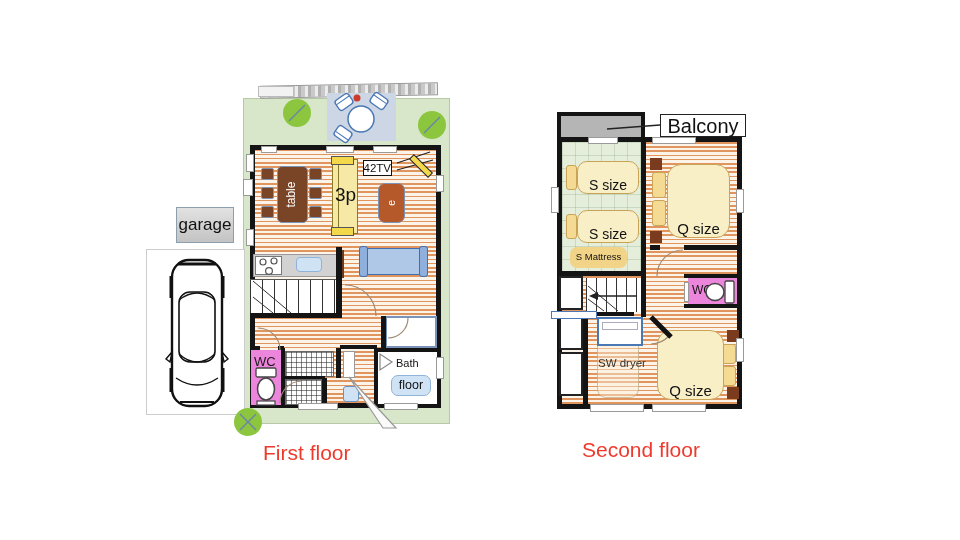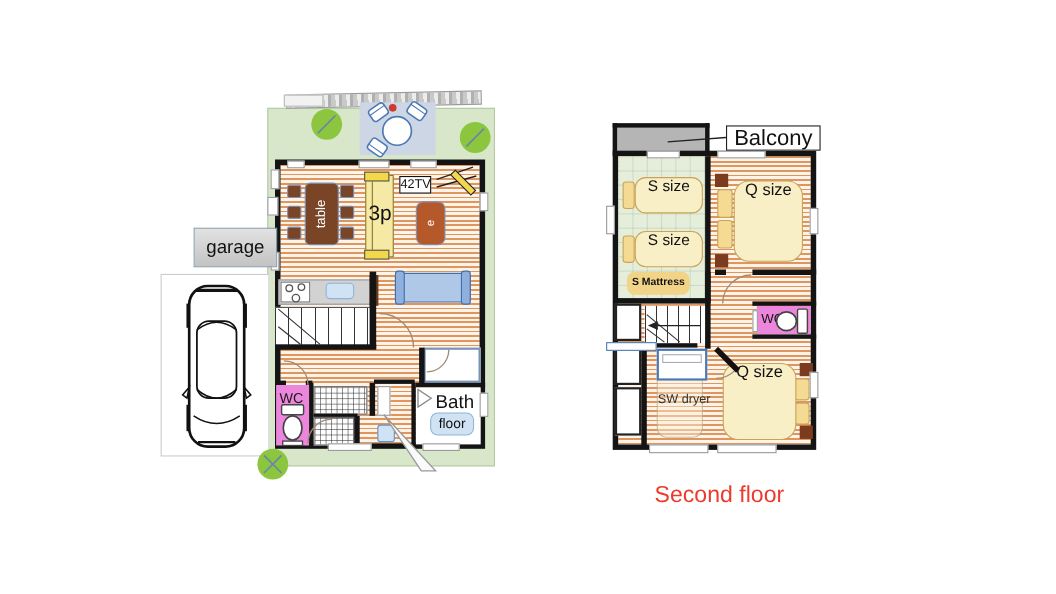--- a/index.html
+++ b/index.html
@@ -7,21 +7,21 @@
   html,body{margin:0;padding:0}
   body{width:960px;height:540px;background:#fff;font-family:"Liberation Sans",sans-serif;position:relative;overflow:hidden}
   #stage{position:absolute;left:0;top:0;width:960px;height:540px}
   .abs{position:absolute}
   .stripes{background:repeating-linear-gradient(0deg,var(--floor_stripe) 0 1.6px,#fcf4e9 1.6px 4.2px)}
   .wall{position:absolute;background:var(--wall)}
   .win{position:absolute;background:#fff;border:1px solid #9a9a9a}
   .lbl{position:absolute;color:#111;white-space:nowrap;line-height:1.1}
   .grid5{background-color:#fdfdfd;background-image:linear-gradient(rgba(40,40,40,.55) 1px,transparent 1px),linear-gradient(90deg,rgba(40,40,40,.55) 1px,transparent 1px);background-size:5px 5px}
   .greenroom{background-color:#e4eedb;background-image:linear-gradient(rgba(100,130,90,.20) 1px,transparent 1px),linear-gradient(90deg,rgba(100,130,90,.20) 1px,transparent 1px);background-size:13px 13px}
-  .bed{position:absolute;background:var(--bed_fill);border:1.5px solid var(--bed_border);border-radius:10px;display:flex;align-items:flex-start;justify-content:center}
+  .bed{position:absolute;background:var(--bed_fill);border:1.5px solid var(--bed_border);border-radius:10px;display:flex;align-items:flex-end;justify-content:center}
   .pillow{position:absolute;background:#f4da92;border:1.2px solid var(--bed_border);border-radius:3px}
   .bedcorner{position:absolute;background:#7a3b1e}
   .caption{position:absolute;font-size:21px;font-weight:500;color:var(--red_caption)}
   .steps-v{background-color:#fff;background-image:repeating-linear-gradient(90deg,#333 0 1px,transparent 1px 12px)}
   .steps-v2{background-color:#fff;background-image:repeating-linear-gradient(90deg,#333 0 1px,transparent 1px 10px)}
   .closet{position:absolute;background:#fff;border:2px solid #222}
   svg{position:absolute;left:0;top:0}
   .treefill{fill:var(--tree_green)}
 </style>
 </head>
@@ -71,21 +71,21 @@
 
     <div class="abs" style="left:251px;top:350px;width:30px;height:55px;background:var(--pink_wc)"></div>
     <div class="lbl" style="left:254px;top:355px;font-size:13px;color:#1a1a1a">WC</div>
 
     <div class="abs grid5" style="left:285px;top:351px;width:49px;height:26px;border:1px solid #666"></div>
     <div class="abs grid5" style="left:285px;top:379px;width:37px;height:26px;border:1px solid #666"></div>
 
     <div class="abs" style="left:385px;top:316px;width:52px;height:32px;background:#fff;border:2px solid #7a93b8"></div>
 
     <div class="abs" style="left:378px;top:352px;width:59px;height:52px;background:#fff"></div>
-    <div class="lbl" style="left:396px;top:357px;font-size:17px">Bath</div>
+    <div class="lbl" style="left:396px;top:357px;font-size:11px">Bath</div>
     <div class="abs" style="left:391px;top:375px;width:40px;height:21px;background:#cfe3f5;border:1.5px solid #8fb3d9;border-radius:7px;display:flex;align-items:center;justify-content:center">
       <span class="lbl" style="position:static;font-size:12.5px">floor</span>
     </div>
 
     <div class="abs" style="left:343px;top:351px;width:12px;height:27px;background:#fff;border:1px solid #999"></div>
     <div class="abs" style="left:343px;top:386px;width:16px;height:16px;background:#cfe3f5;border:1px solid #6a92c0;border-radius:3px"></div>
 
     <div class="wall" style="left:336px;top:247px;width:6px;height:70px"></div>
     <div class="wall" style="left:250px;top:313px;width:92px;height:5px"></div>
     <div class="wall" style="left:381px;top:316px;width:5px;height:34px"></div>
@@ -103,50 +103,51 @@
     <div class="win" style="left:326px;top:146px;width:28px;height:7px"></div>
     <div class="win" style="left:373px;top:146px;width:24px;height:7px"></div>
     <div class="win" style="left:246px;top:154px;width:8px;height:18px"></div>
     <div class="win" style="left:243px;top:179px;width:10px;height:17px"></div>
     <div class="win" style="left:246px;top:229px;width:8px;height:17px"></div>
     <div class="win" style="left:436px;top:175px;width:8px;height:17px"></div>
     <div class="win" style="left:436px;top:357px;width:8px;height:22px"></div>
     <div class="win" style="left:298px;top:403px;width:40px;height:7px"></div>
     <div class="win" style="left:384px;top:403px;width:34px;height:7px"></div>
 
-    <div class="abs" style="left:363px;top:160px;width:29px;height:16px;background:#fff;border:1.5px solid #111;display:flex;align-items:center;justify-content:flex-start">
+    <div class="abs" style="left:363px;top:160px;width:29px;height:16px;background:#fff;border:1.5px solid #111;display:flex;align-items:center;justify-content:flex-end">
       <span class="lbl" style="position:static;font-size:11.5px">42TV</span>
     </div>
 
-    <div class="abs" style="left:176px;top:207px;width:76px;height:36px;background:linear-gradient(#e2e2e2,#c3c3c3);border:1px solid #8aa0b0;display:flex;align-items:center;justify-content:center">
+    <div class="abs" style="left:176px;top:207px;width:58px;height:36px;background:linear-gradient(#e2e2e2,#c3c3c3);border:1px solid #8aa0b0;display:flex;align-items:center;justify-content:center">
       <span class="lbl" style="position:static;font-size:17px">garage</span>
     </div>
     <div class="abs" style="left:146px;top:249px;width:99px;height:166px;background:#fff;border:1px solid #ccc"></div>
 
 
+    <div class="caption" style="left:263px;top:441px">First floor</div>
   </div>
 
   <div class="abs" style="left:480px;top:0;width:480px;height:540px">
 
     <div class="abs" style="left:77px;top:112px;width:88px;height:30px;background:var(--balcony_gray);border:4px solid var(--wall);border-bottom:none"></div>
 
     <div class="abs stripes" style="left:77px;top:137px;width:185px;height:272px;border:5px solid var(--wall)"></div>
 
     <div class="abs greenroom" style="left:82px;top:142px;width:81px;height:131px"></div>
 
     <div class="bed" style="left:97px;top:161px;width:62px;height:33px">
       <span class="lbl" style="position:static;font-size:14px">S size</span>
     </div>
     <div class="pillow" style="left:86px;top:165px;width:11px;height:25px"></div>
     <div class="bed" style="left:97px;top:210px;width:62px;height:33px">
       <span class="lbl" style="position:static;font-size:14px">S size</span>
     </div>
     <div class="pillow" style="left:86px;top:214px;width:11px;height:25px"></div>
     <div class="abs" style="left:90px;top:247px;width:57px;height:21px;background:#f2d488;border-radius:7px;display:flex;align-items:center;justify-content:center">
-      <span class="lbl" style="position:static;font-size:9.5px;font-weight:700">S Mattress</span>
+      <span class="lbl" style="position:static;font-size:9.5px;font-weight:400">S Mattress</span>
     </div>
 
     <div class="bedcorner" style="left:170px;top:158px;width:12px;height:12px"></div>
     <div class="bedcorner" style="left:170px;top:231px;width:12px;height:12px"></div>
     <div class="pillow" style="left:172px;top:172px;width:14px;height:26px"></div>
     <div class="pillow" style="left:172px;top:200px;width:14px;height:26px"></div>
     <div class="bed" style="left:187px;top:164px;width:63px;height:74px;border-radius:14px">
       <span class="lbl" style="position:static;font-size:15px">Q size</span>
     </div>
 
@@ -190,21 +191,21 @@
     <div class="win" style="left:256px;top:189px;width:8px;height:24px"></div>
     <div class="win" style="left:256px;top:338px;width:8px;height:24px"></div>
     <div class="win" style="left:110px;top:404px;width:54px;height:8px"></div>
     <div class="win" style="left:172px;top:404px;width:54px;height:8px"></div>
     <div class="win" style="left:71px;top:311px;width:46px;height:8px;border:1.3px solid #4a78b5"></div>
 
     <div class="abs" style="left:180px;top:114px;width:86px;height:23px;background:#fff;border:1.5px solid #222;display:flex;align-items:center;justify-content:center">
       <span class="lbl" style="position:static;font-size:20px">Balcony</span>
     </div>
 
-    <div class="caption" style="left:115px;top:438px">Second floor</div>
+    <div class="caption" style="left:102px;top:438px">Second floor</div>
   </div>
 
   <svg width="960" height="540" viewBox="0 0 960 540">
 
     <g>
       <circle class="treefill" cx="297" cy="113" r="14"></circle>
       <line x1="289" y1="121" x2="305" y2="105" stroke="#6a85a8" stroke-width="1.5"></line>
     </g>
     <g>
       <circle class="treefill" cx="432" cy="125" r="14"></circle>

